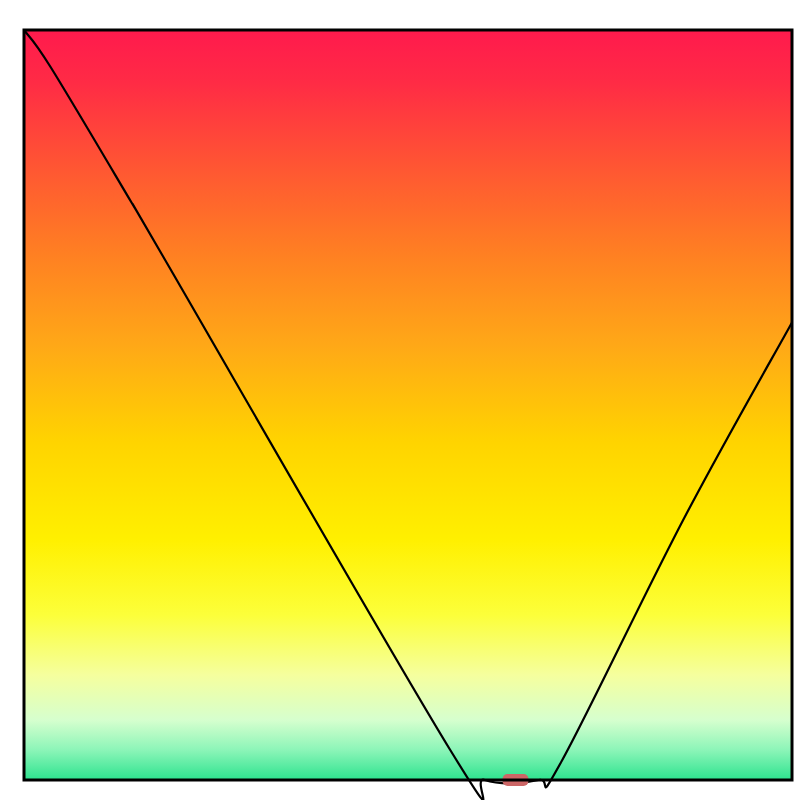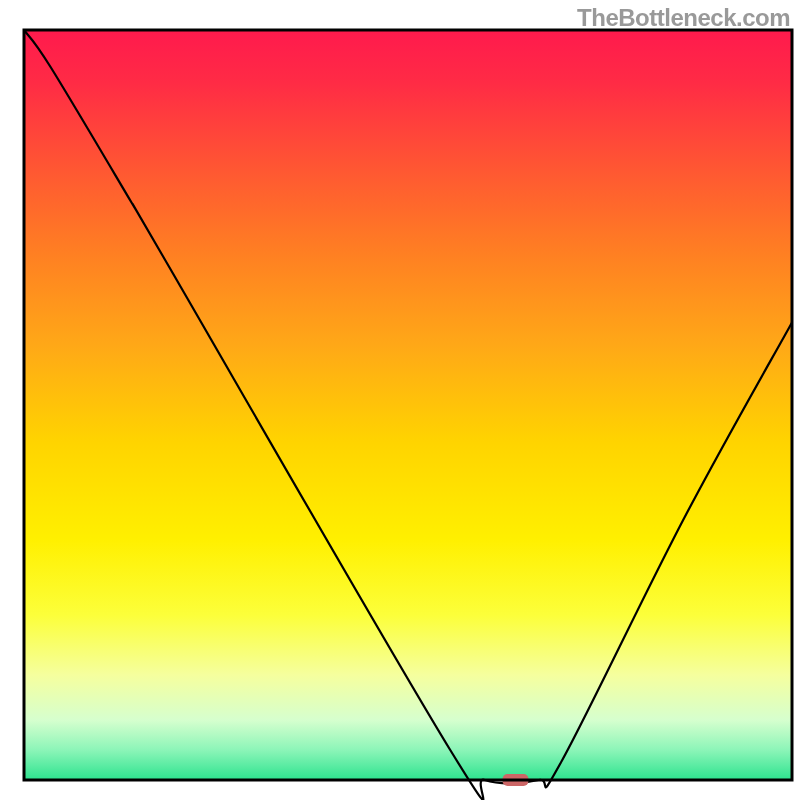--- a/index.html
+++ b/index.html
@@ -28,21 +28,20 @@
   svg.chart {
     position: absolute;
     top: 0;
     left: 0;
   }
 </style>
 </head>
 <body>
 
 <div class="container">
-  <div class="watermark">TheBottleneck.com</div>
   <svg class="chart" width="800" height="800" viewBox="0 0 800 800">
     <defs>
       <linearGradient id="bg-grad" x1="0" y1="0" x2="0" y2="1">
           <stop offset="0%" stop-color="#ff1a4d"></stop>
           <stop offset="7.000000000000001%" stop-color="#ff2b45"></stop>
           <stop offset="18%" stop-color="#ff5533"></stop>
           <stop offset="30%" stop-color="#ff8022"></stop>
           <stop offset="42%" stop-color="#ffa817"></stop>
           <stop offset="55.00000000000001%" stop-color="#ffd400"></stop>
           <stop offset="68%" stop-color="#fff000"></stop>

